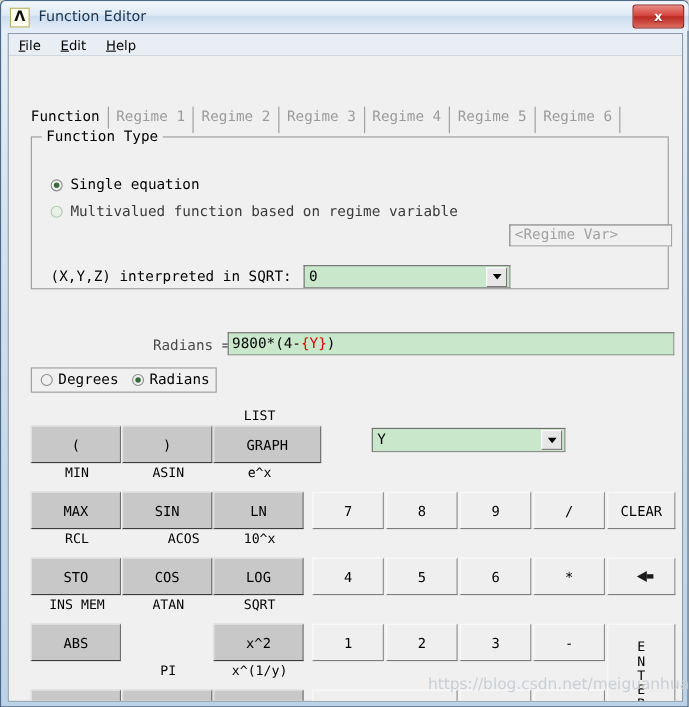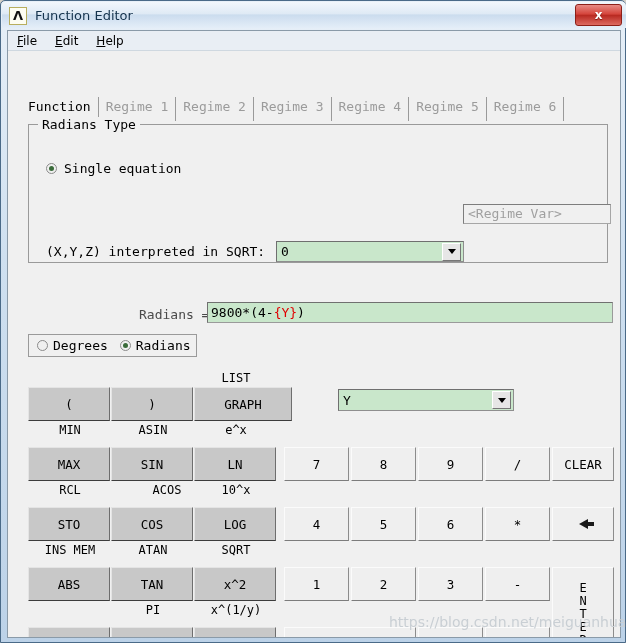--- a/index.html
+++ b/index.html
@@ -206,27 +206,31 @@
         <div class="tab first">Function</div>
         <div class="tab disabled">Regime 1</div>
         <div class="tab disabled">Regime 2</div>
         <div class="tab disabled">Regime 3</div>
         <div class="tab disabled">Regime 4</div>
         <div class="tab disabled">Regime 5</div>
         <div class="tab disabled">Regime 6</div>
       </div>
 
       <div class="groupbox"></div>
-      <div class="groupbox-title">Radians Type</div>
+      <div class="groupbox-title">Function Type</div>
 
       <div class="radio-row" style="left:38px;top:110px;">
         <span class="radio checked"></span>
         <span>Single equation</span>
       </div>
 
+      <div class="radio-row" style="left:38px;top:134px;color:#3a3a3a;">
+        <span class="radio dim"></span>
+        <span>Multivalued function based on regime variable</span>
+      </div>
 
       <div class="regimevar">&lt;Regime Var&gt;</div>
 
       <div class="csys-label">(X,Y,Z) interpreted in SQRT:</div>
       <div class="combo" style="left:268px;top:190px;width:188px;height:21px;">
         <span class="val">0</span>
         <span class="arrowbtn">
             <span class="arrow-dn"></span>
           </span>
       </div>
@@ -273,21 +277,20 @@
 
         <div class="btn fn" style="left:0px;top:78px;width:82px;height:34px;">MAX</div>
         <div class="btn fn" style="left:83px;top:78px;width:82px;height:34px;">SIN</div>
         <div class="btn fn" style="left:166px;top:78px;width:82px;height:34px;text-align:right;">LN</div>
 
         <div class="btn fn" style="left:0px;top:138px;width:82px;height:34px;">STO</div>
         <div class="btn fn" style="left:83px;top:138px;width:82px;height:34px;">COS</div>
         <div class="btn fn" style="left:166px;top:138px;width:82px;height:34px;">LOG</div>
 
         <div class="btn fn" style="left:0px;top:198px;width:82px;height:34px;">ABS</div>
-        <div class="btn fn" style="left:83px;top:198px;width:82px;height:34px;">TAN</div>
         <div class="btn fn" style="left:166px;top:198px;width:82px;height:34px;">x^2</div>
 
         <div class="btn fn" style="left:0px;top:258px;width:82px;height:34px;">INV</div>
         <div class="btn fn" style="left:83px;top:258px;width:82px;height:34px;">ATAN2</div>
         <div class="btn fn" style="left:166px;top:258px;width:82px;height:34px;">x^y</div>
 
         <div class="btn num" style="left:256px;top:78px;width:65px;height:34px;">7</div>
         <div class="btn num" style="left:323px;top:78px;width:65px;height:34px;">8</div>
         <div class="btn num" style="left:390px;top:78px;width:65px;height:34px;">9</div>
         <div class="btn num" style="left:457px;top:78px;width:65px;height:34px;">/</div>

